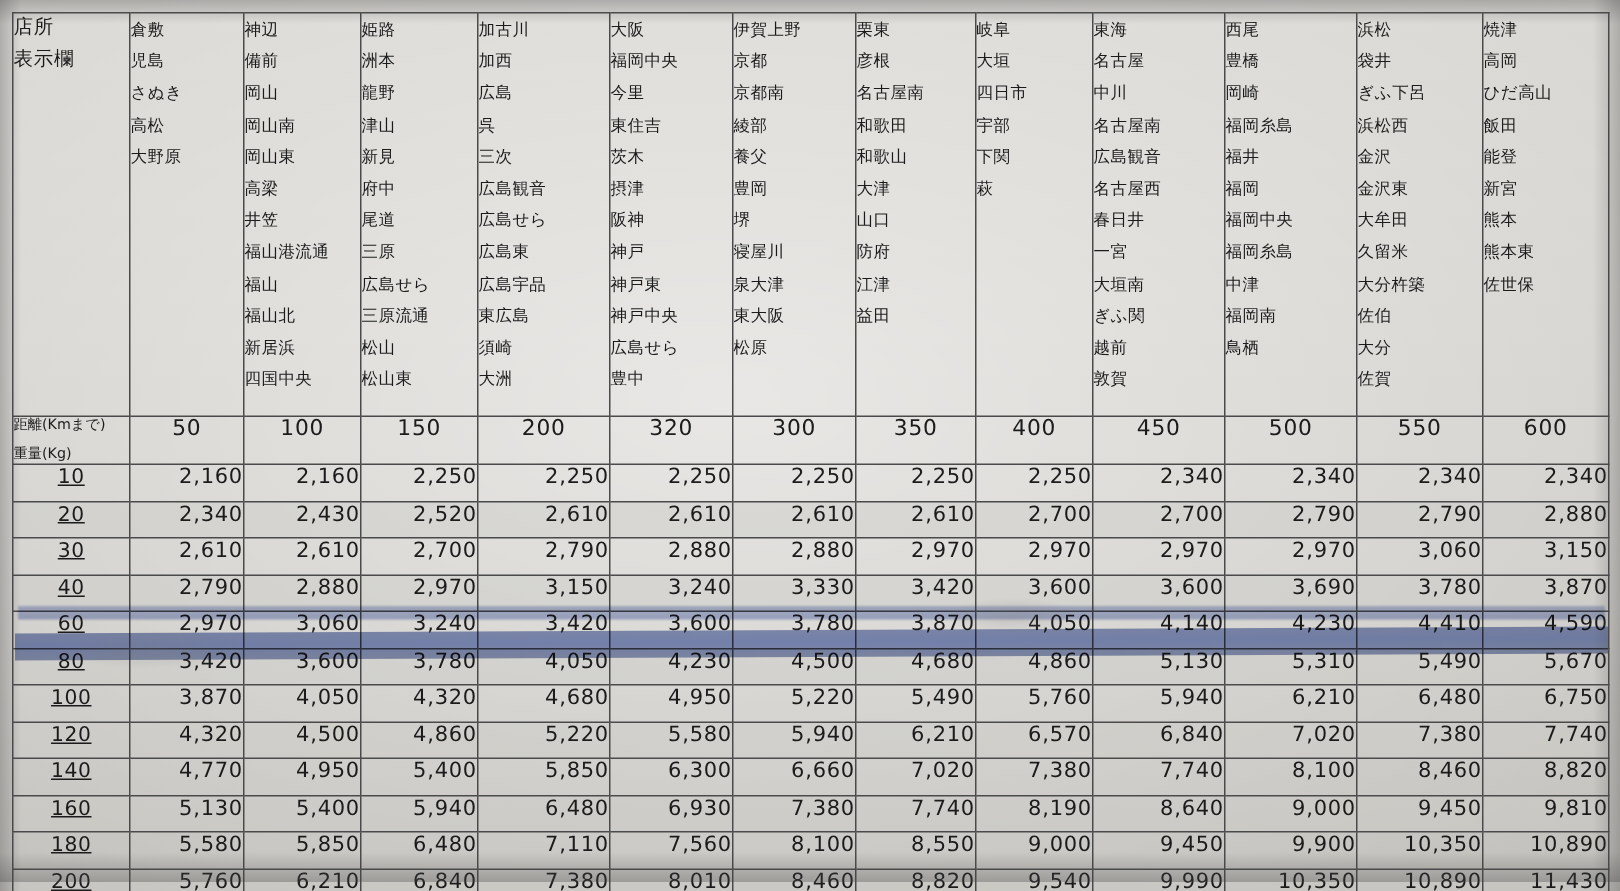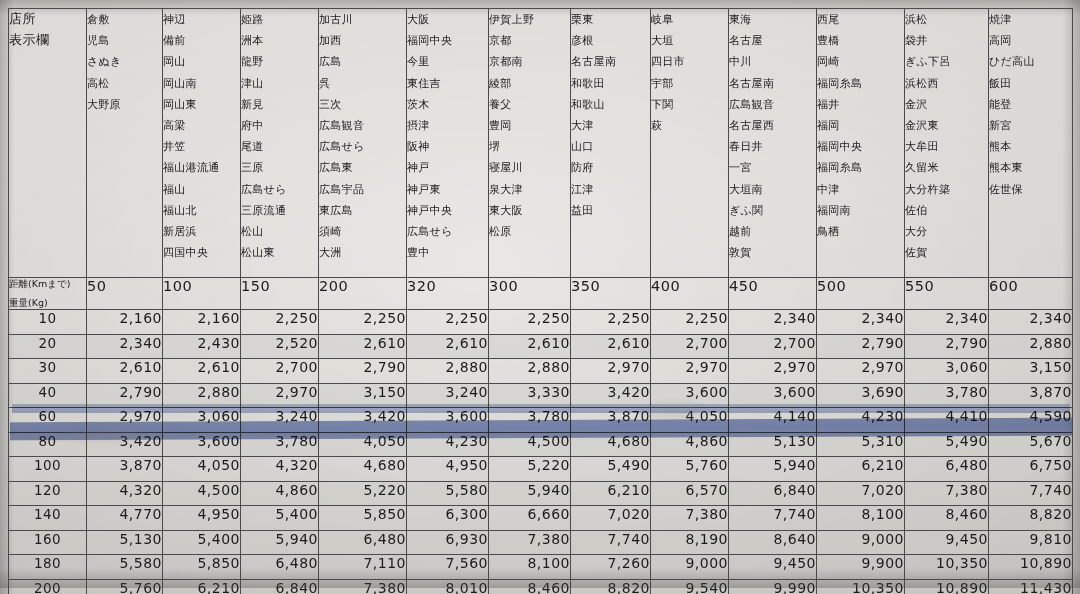--- a/index.html
+++ b/index.html
@@ -76,32 +76,34 @@
   }
   .dist-label {
     font-size: 9.5px;
     line-height: 12px;
     padding: 3px 3px 0 4px;
     text-align: left;
     letter-spacing: 0;
   }
   .dist-val {
     font-size: 14.5px;
+    text-align: center;
     padding-top: 5px;
     letter-spacing: 0.5px;
   }
   
   tr.data-row td {
     height: 23.5px;
   }
   td.wcell {
     font-size: 13.5px;
     text-align: center;
     padding-top: 3px;
     letter-spacing: 0.4px;
+    text-decoration: underline;
   }
   td.vcell {
     font-size: 14px;
     text-align: right;
     padding: 3px 8px 0 0;
     letter-spacing: 0.5px;
     font-family: "DejaVu Sans", "Liberation Sans", sans-serif;
   }
   tr.alt-row td { background: rgba(205,204,200,0.45); }
 
@@ -493,21 +495,21 @@
             <td class="vcell">9,810</td>
           </tr>
           <tr class="data-row">
             <td class="wcell">180</td>
             <td class="vcell">5,580</td>
             <td class="vcell">5,850</td>
             <td class="vcell">6,480</td>
             <td class="vcell">7,110</td>
             <td class="vcell">7,560</td>
             <td class="vcell">8,100</td>
-            <td class="vcell">7,260</td>
+            <td class="vcell">8,550</td>
             <td class="vcell">9,000</td>
             <td class="vcell">9,450</td>
             <td class="vcell">9,900</td>
             <td class="vcell">10,350</td>
             <td class="vcell">10,890</td>
           </tr>
           <tr class="data-row alt-row">
             <td class="wcell">200</td>
             <td class="vcell">5,760</td>
             <td class="vcell">6,210</td>

